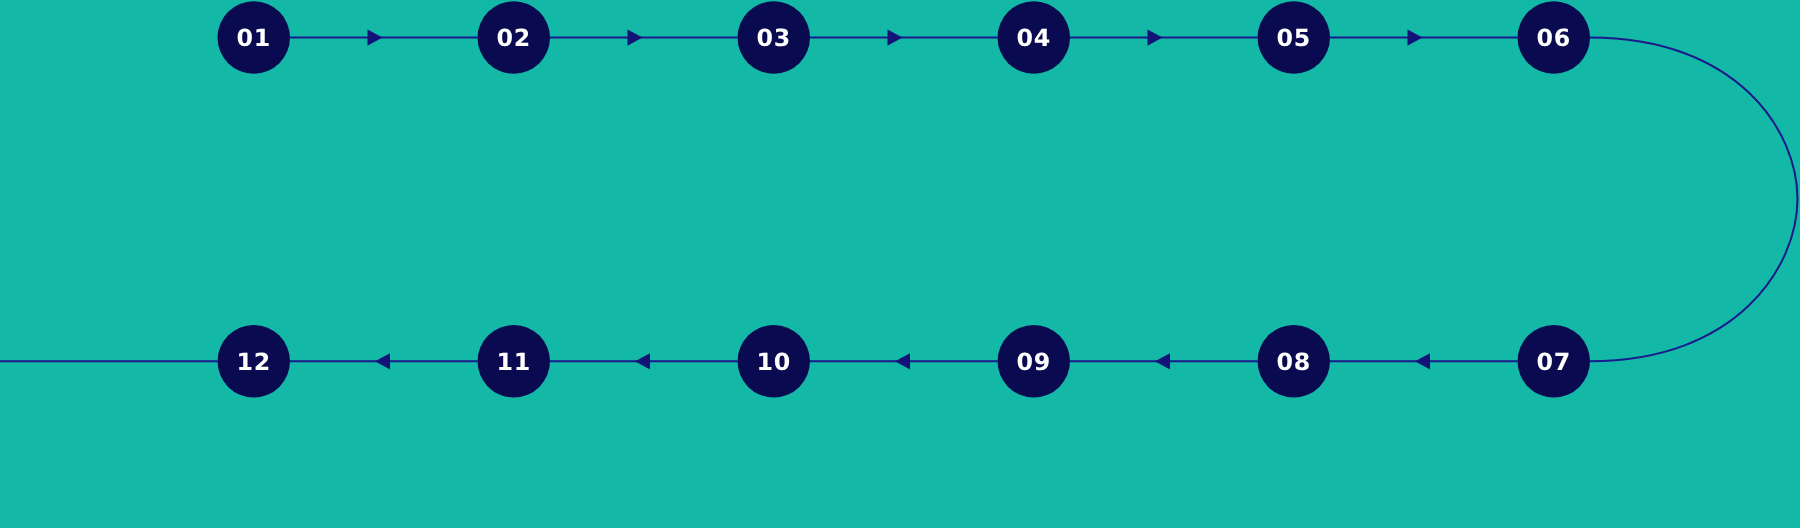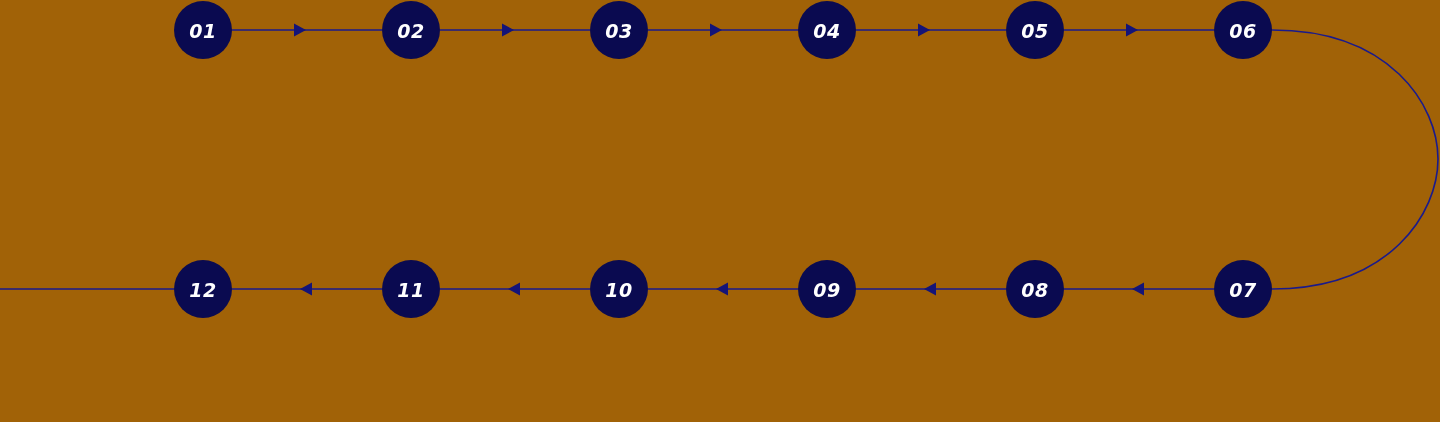--- a/index.html
+++ b/index.html
@@ -7,23 +7,22 @@
     padding: 0;
     background: #000000;
   }
   body {
     font-family: "DejaVu Sans", sans-serif;
   }
   #flow-canvas {
     position: relative;
     width: 1440px;
     height: 422px;
-    background: #a16207;
+    background: #14b8a6;
     overflow: hidden;
-    font-style: italic;
   }
   #flow-svg {
     position: absolute;
     left: 0;
     top: 0;
     width: 1440px;
     height: 422px;
     display: block;
   }
   .conn-line {

